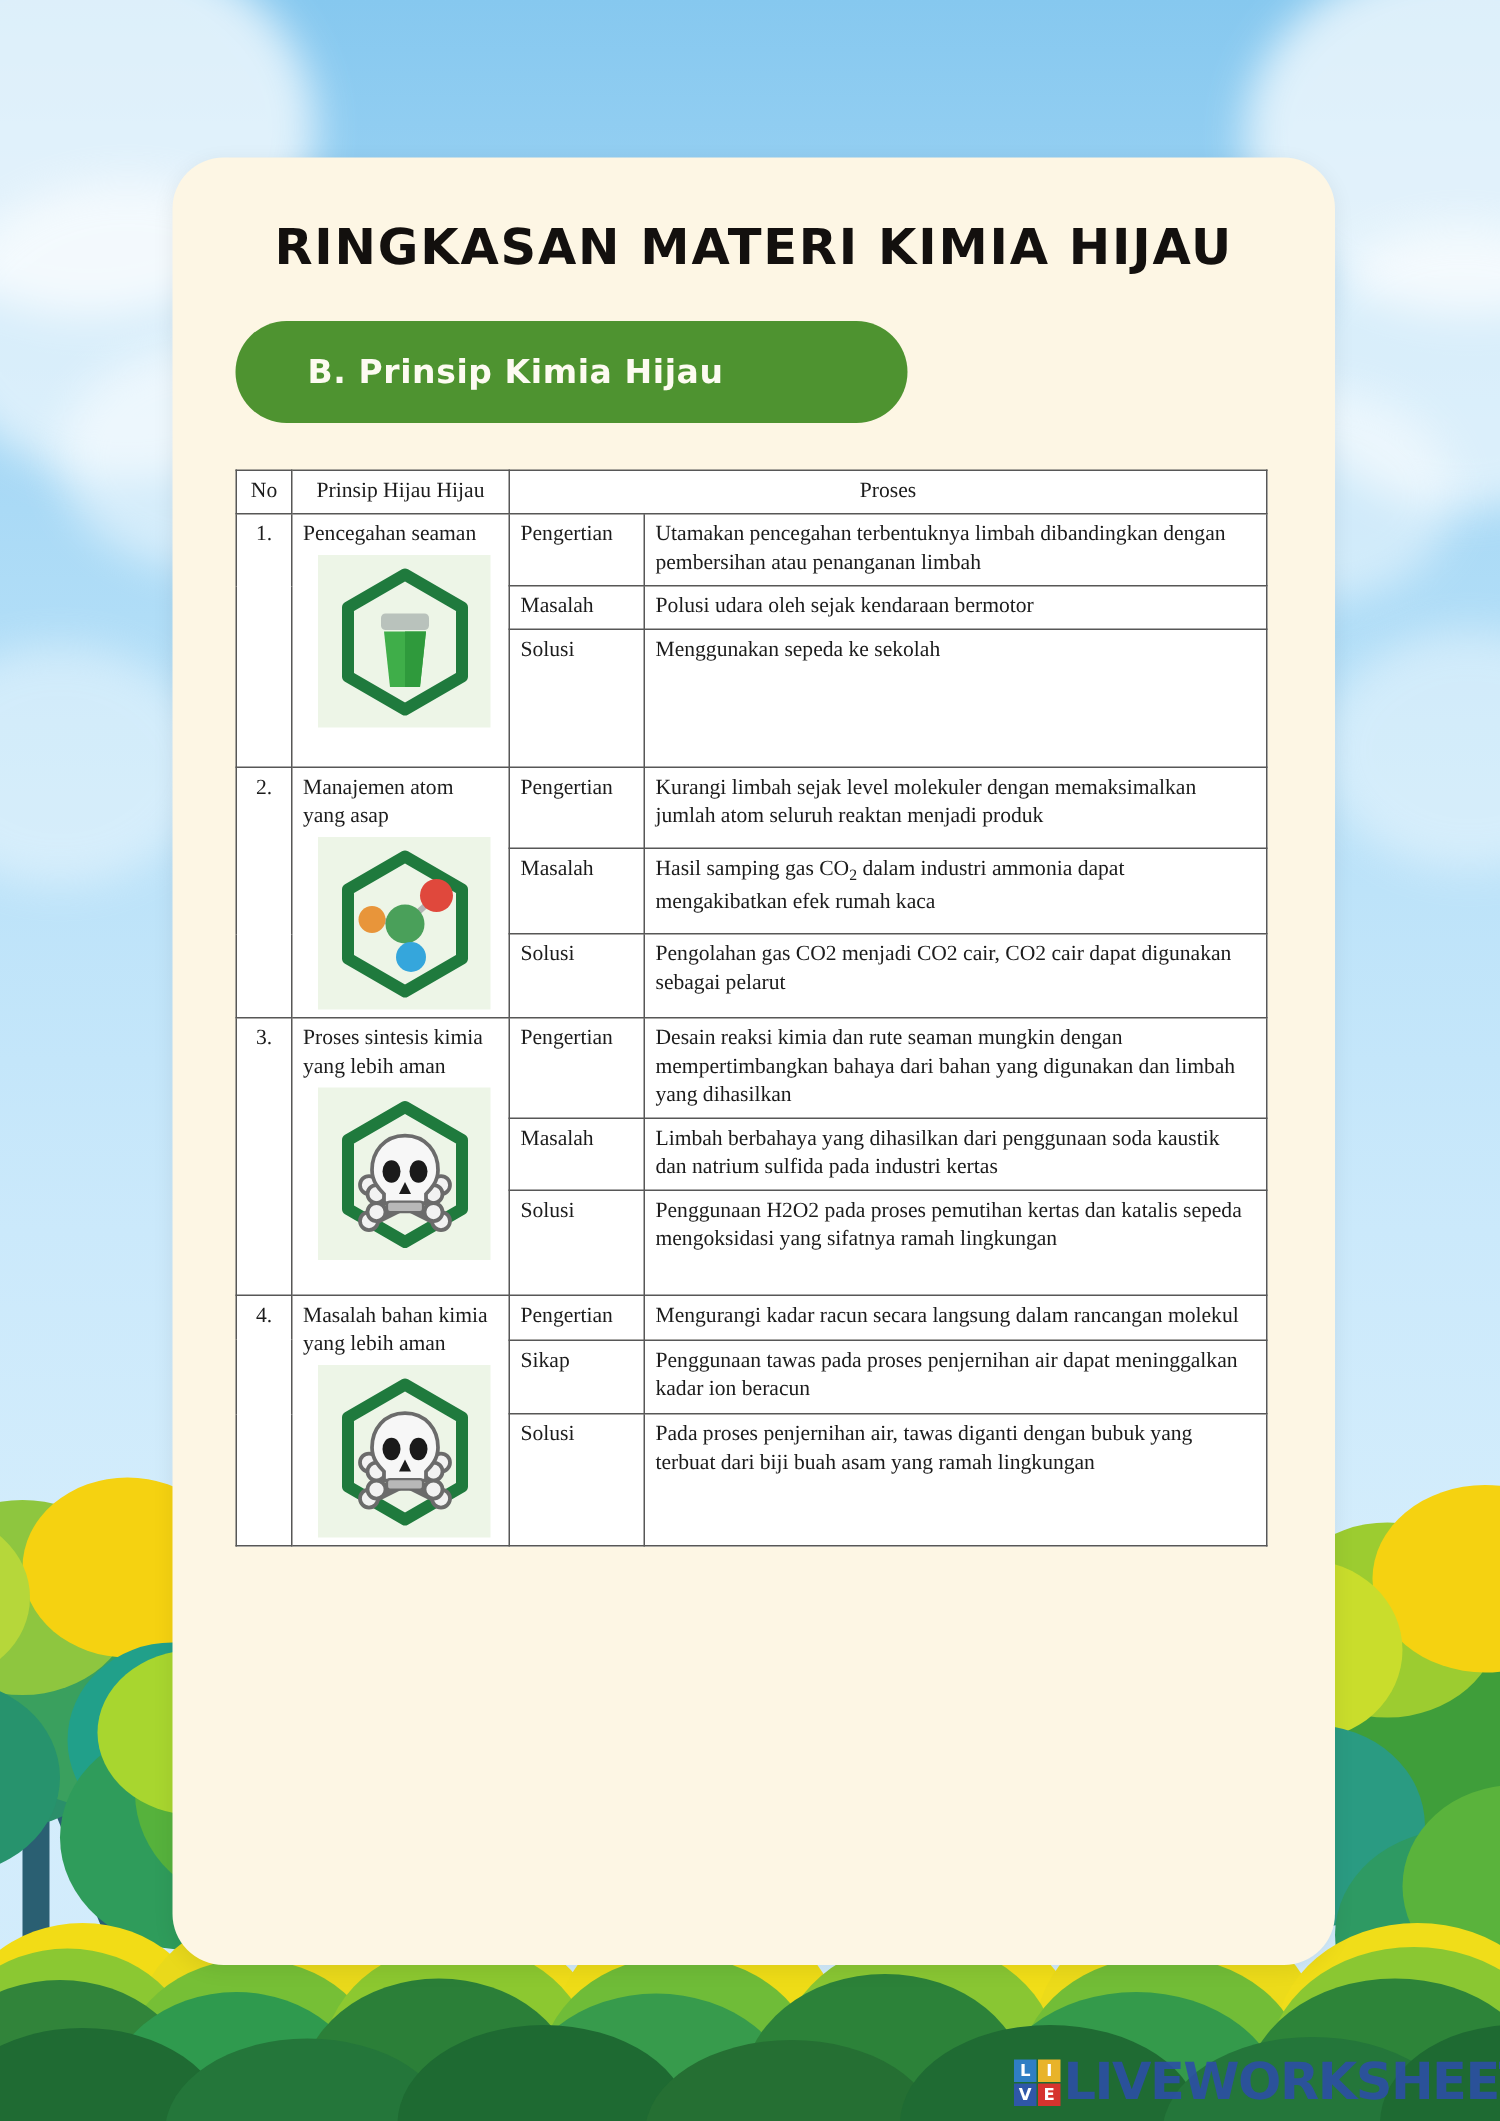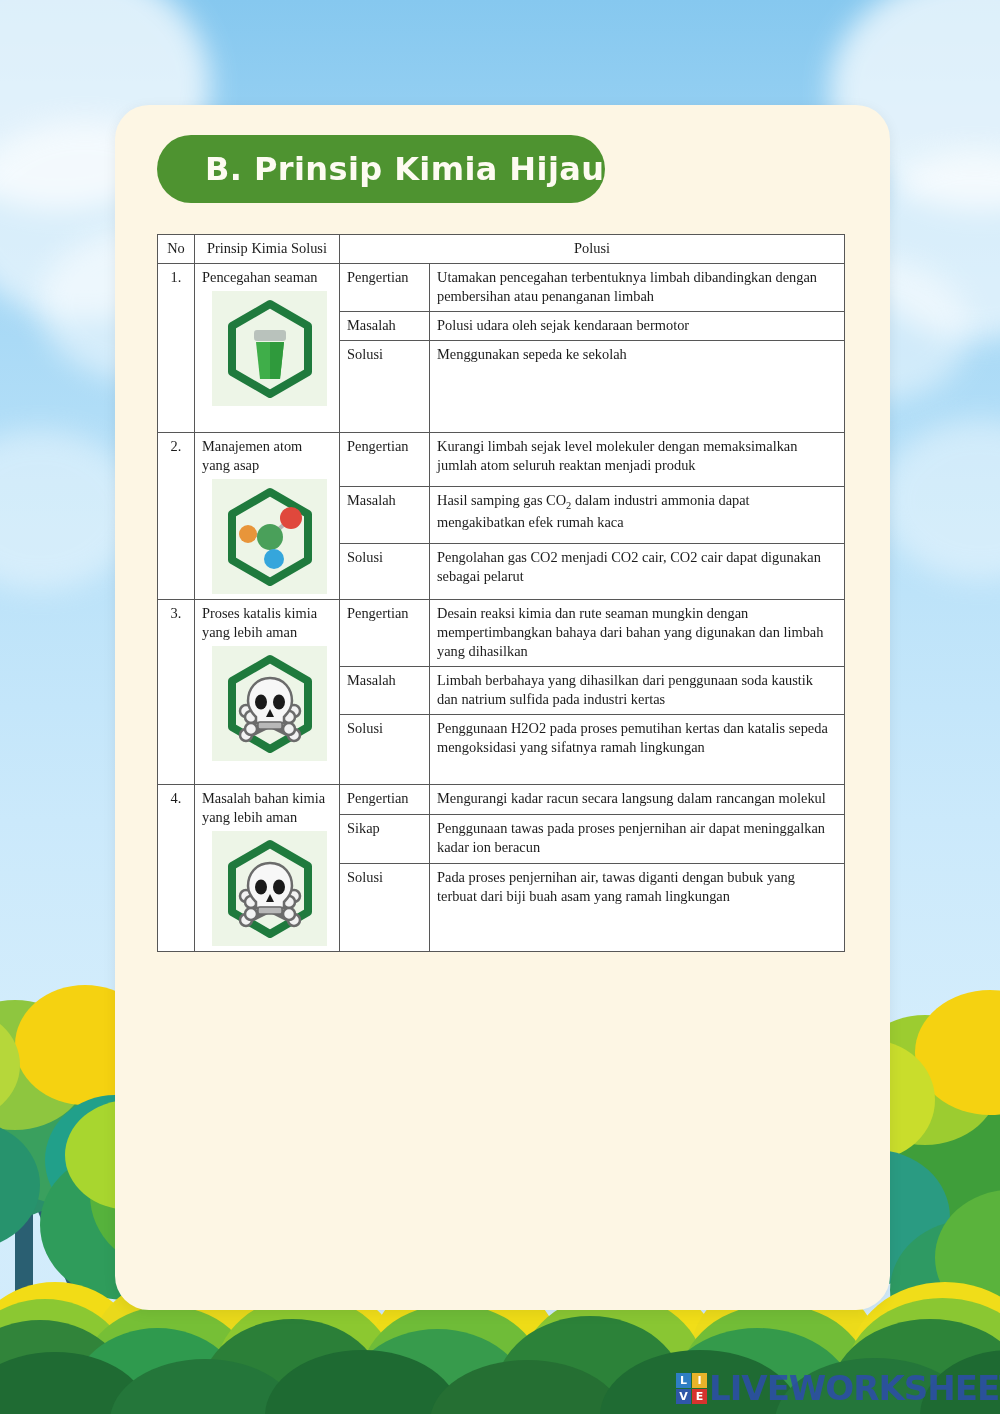--- a/index.html
+++ b/index.html
@@ -48,21 +48,21 @@
     font-weight:bold;font-size:33px;letter-spacing:1.2px;
     color:#13100e;
   }
   .pill{
     margin:30px 0 0 42px;width:448px;height:68px;
     background:#4e9330;border-radius:34px;
     display:flex;align-items:center;
   }
   .pill-label{
     color:#fdfbf1;font-family:"DejaVu Sans",sans-serif;
-    font-weight:bold;font-size:32px;letter-spacing:.4px;
+    font-weight:bold;font-size:22px;letter-spacing:.4px;
     padding-left:48px;
   }
 
   
   .tbl-wrap{margin:31px 0 0 42px;width:688px;}
   table.main{border-collapse:collapse;width:688px;table-layout:fixed;
              font-family:"Liberation Serif",serif;border-radius:27px;}
   table.main td,table.main th{
     border:1px solid #575757;vertical-align:top;
     background:#ffffff;padding:4px 7px 5px 7px;
@@ -175,38 +175,39 @@
     <div class="bush" style="left:265px;top:126px;width:195px;height:132px;background:#1e6a32;"></div>
     <div class="bush" style="left:430px;top:136px;width:195px;height:125px;background:#256f33;"></div>
     <div class="bush" style="left:600px;top:126px;width:200px;height:132px;background:#1f6b33;"></div>
     <div class="bush" style="left:775px;top:134px;width:200px;height:128px;background:#24763a;"></div>
     <div class="bush" style="left:920px;top:126px;width:180px;height:132px;background:#1e6a32;"></div>
   </div>
 </div>
 
 <div class="card">
 
+  <h1 class="title">RINGKASAN MATERI KIMIA HIJAU</h1>
 
   <div class="pill">
     <span class="pill-label">B. Prinsip Kimia Hijau</span>
   </div>
 
   <div class="tbl-wrap">
     <table class="main">
       <colgroup>
         <col class="c-no">
           <col class="c-pr">
           <col class="c-as">
           <col>
       </colgroup>
       <thead>
         <tr>
           <th>No</th>
-          <th>Prinsip Kimia Solusi</th>
-          <th colspan="2">Polusi</th>
+          <th>Prinsip Hijau Hijau</th>
+          <th colspan="2">Proses</th>
         </tr>
       </thead>
       <tbody>
 
         <tr>
           <td class="no" rowspan="3">1.</td>
           <td class="pr" rowspan="3">
             <span class="prin-name">Pencegahan seaman</span>
             <div class="icon-box">
               <svg width="104" height="104" viewBox="0 0 104 104">
@@ -254,21 +255,21 @@
           <td>Hasil samping gas CO<span class="sub">2</span> dalam industri ammonia dapat mengakibatkan efek rumah kaca</td>
         </tr>
         <tr>
           <td class="aspect" style="height:46px">Solusi</td>
           <td>Pengolahan gas CO2 menjadi CO2 cair, CO2 cair dapat digunakan sebagai pelarut</td>
         </tr>
 
         <tr>
           <td class="no" rowspan="3">3.</td>
           <td class="pr" rowspan="3">
-            <span class="prin-name">Proses katalis kimia yang lebih aman</span>
+            <span class="prin-name">Proses sintesis kimia yang lebih aman</span>
             <div class="icon-box">
               <svg width="104" height="104" viewBox="0 0 104 104">
                 <polygon points="52,7 90,29 90,75 52,97 14,75 14,29" fill="none" stroke="#1f7a3d" stroke-width="8" stroke-linejoin="round"></polygon>
                 <g stroke="#6b6b6b" stroke-width="2.5" fill="#f2f2f2">
                   <path d="M30,60 L74,82 M74,60 L30,82" stroke-width="9" stroke-linecap="round"></path>
                   <circle cx="28" cy="59" r="6"></circle>
                     <circle cx="33" cy="65" r="6"></circle>
                   <circle cx="76" cy="59" r="6"></circle>
                     <circle cx="71" cy="65" r="6"></circle>
                   <circle cx="28" cy="83" r="6"></circle>

